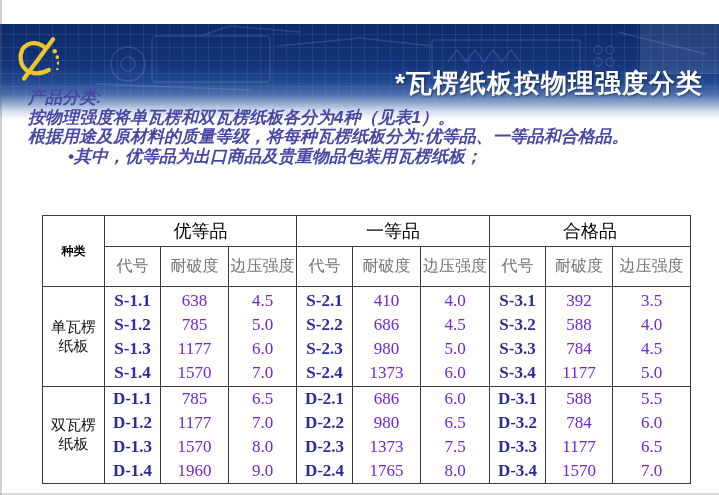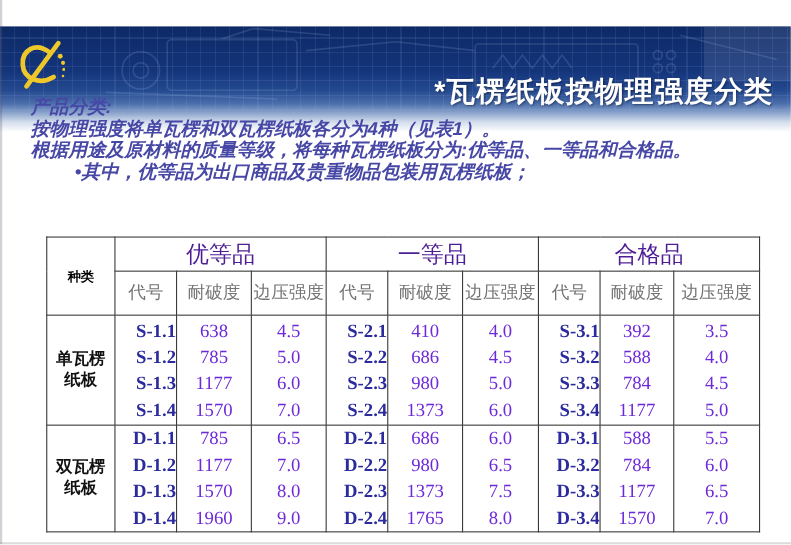--- a/index.html
+++ b/index.html
@@ -26,25 +26,25 @@
 
   
   .spec-table{position:absolute;left:42px;top:215px;width:648px;border-collapse:collapse;table-layout:fixed;
     font-family:"Liberation Serif","DejaVu Serif",serif;}
   .spec-table td{border:1px solid #3a3a3a;text-align:center;vertical-align:middle;padding:0;}
   .r-grp td{height:30px;}
   .r-sub td{height:39px;}
   .r-body0 td{height:99px;}
   .r-body1 td{height:95px;}
   .kind-h{font-weight:bold;font-size:12px;color:#000000;}
-  .kind-cell{font-weight:bold;font-size:15px;color:#111111;line-height:19px;}
-  .group-name{color:#4c1d95;font-size:21px;}
+  .kind-cell{font-weight:normal;font-size:15px;color:#111111;line-height:19px;}
+  .group-name{color:#000000;font-size:18px;}
   .sub-h{color:#737373;font-size:16px;margin-top:45px;}
   .ln{line-height:24px;font-size:17px;}
-  .code{color:#2b2b9e;font-weight:bold;text-align:right;}
+  .code{color:#2b2b9e;font-weight:bold;}
   .num{color:#6d28d9;}
 </style>
 </head>
 <body>
 
 <div class="slide">
 
   <div class="header">
     <div class="blueprint-grid"></div>
     <svg class="blueprint-sketch" width="719" height="78" viewBox="0 0 719 78">

